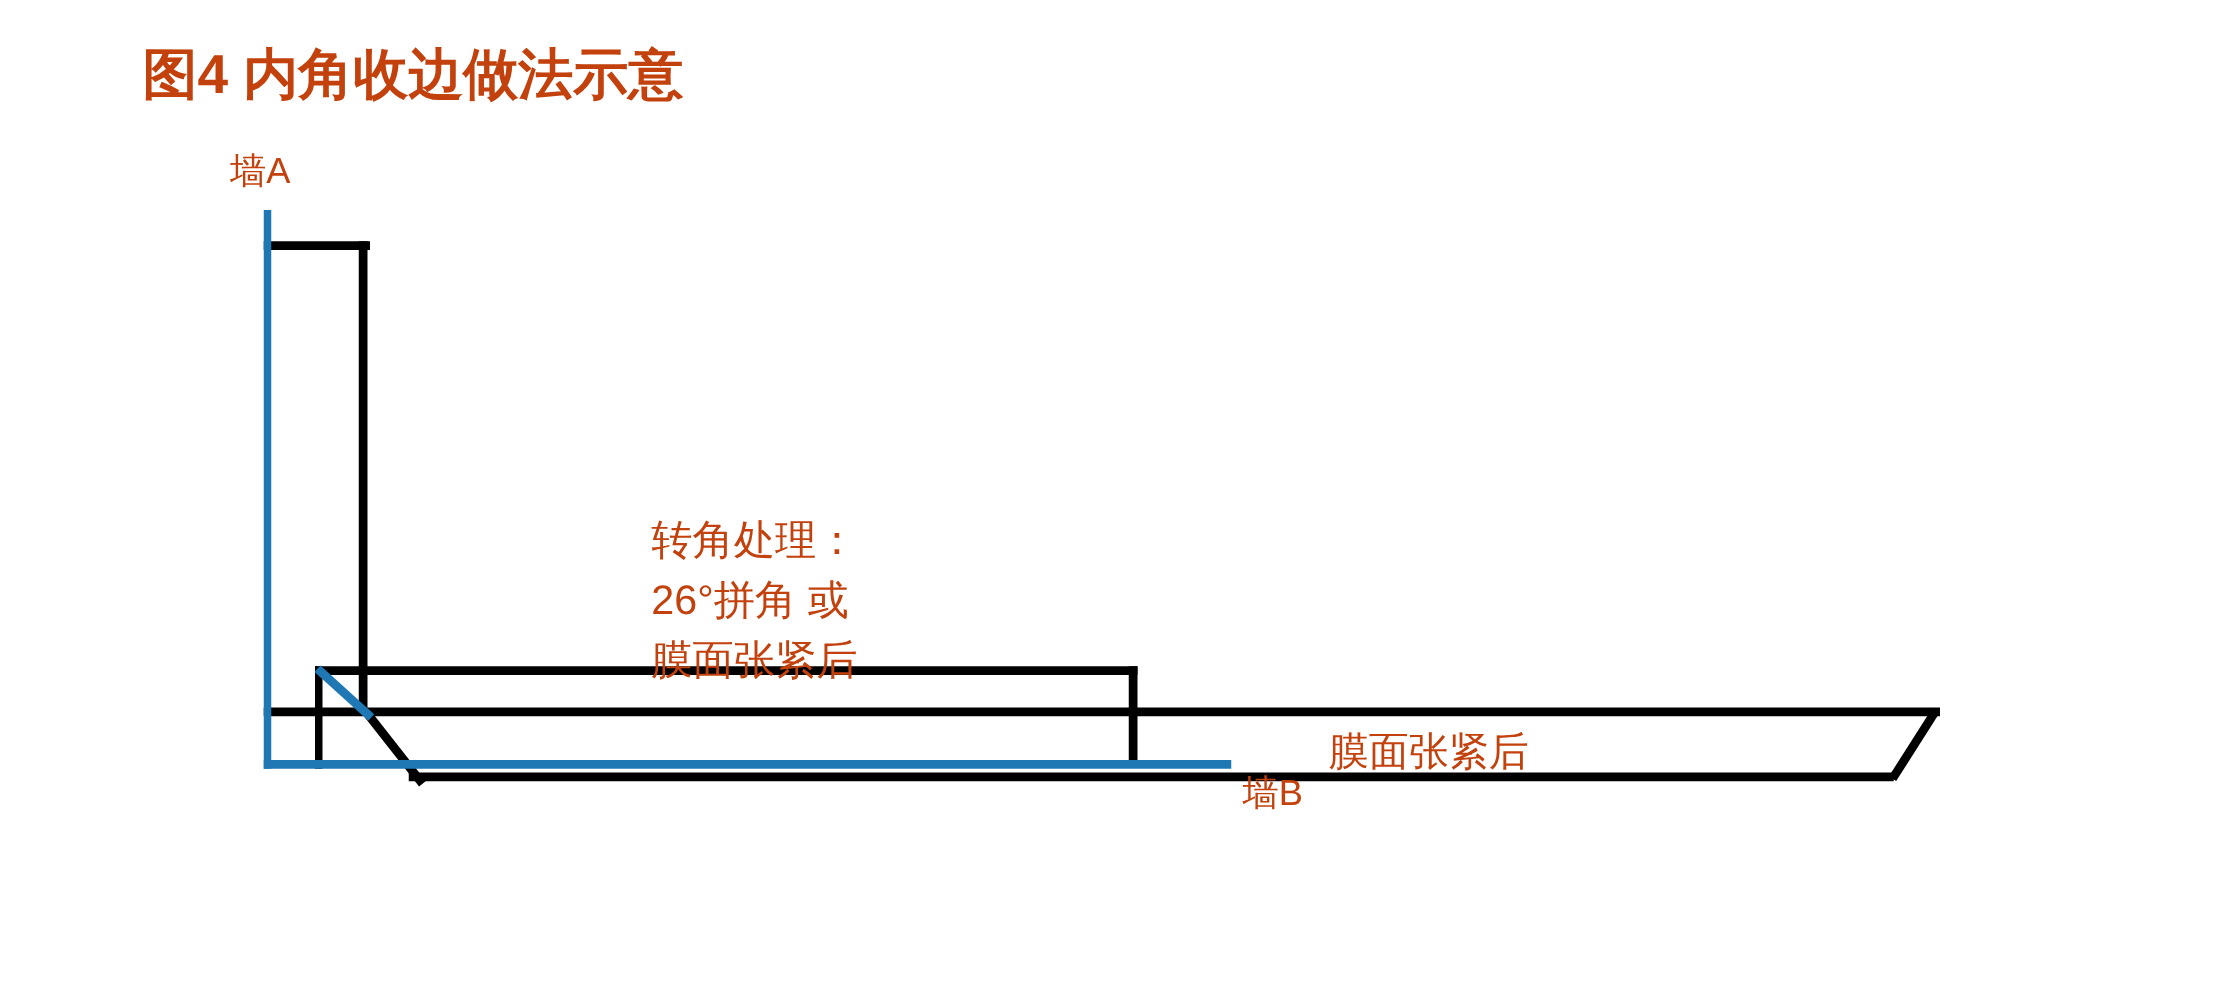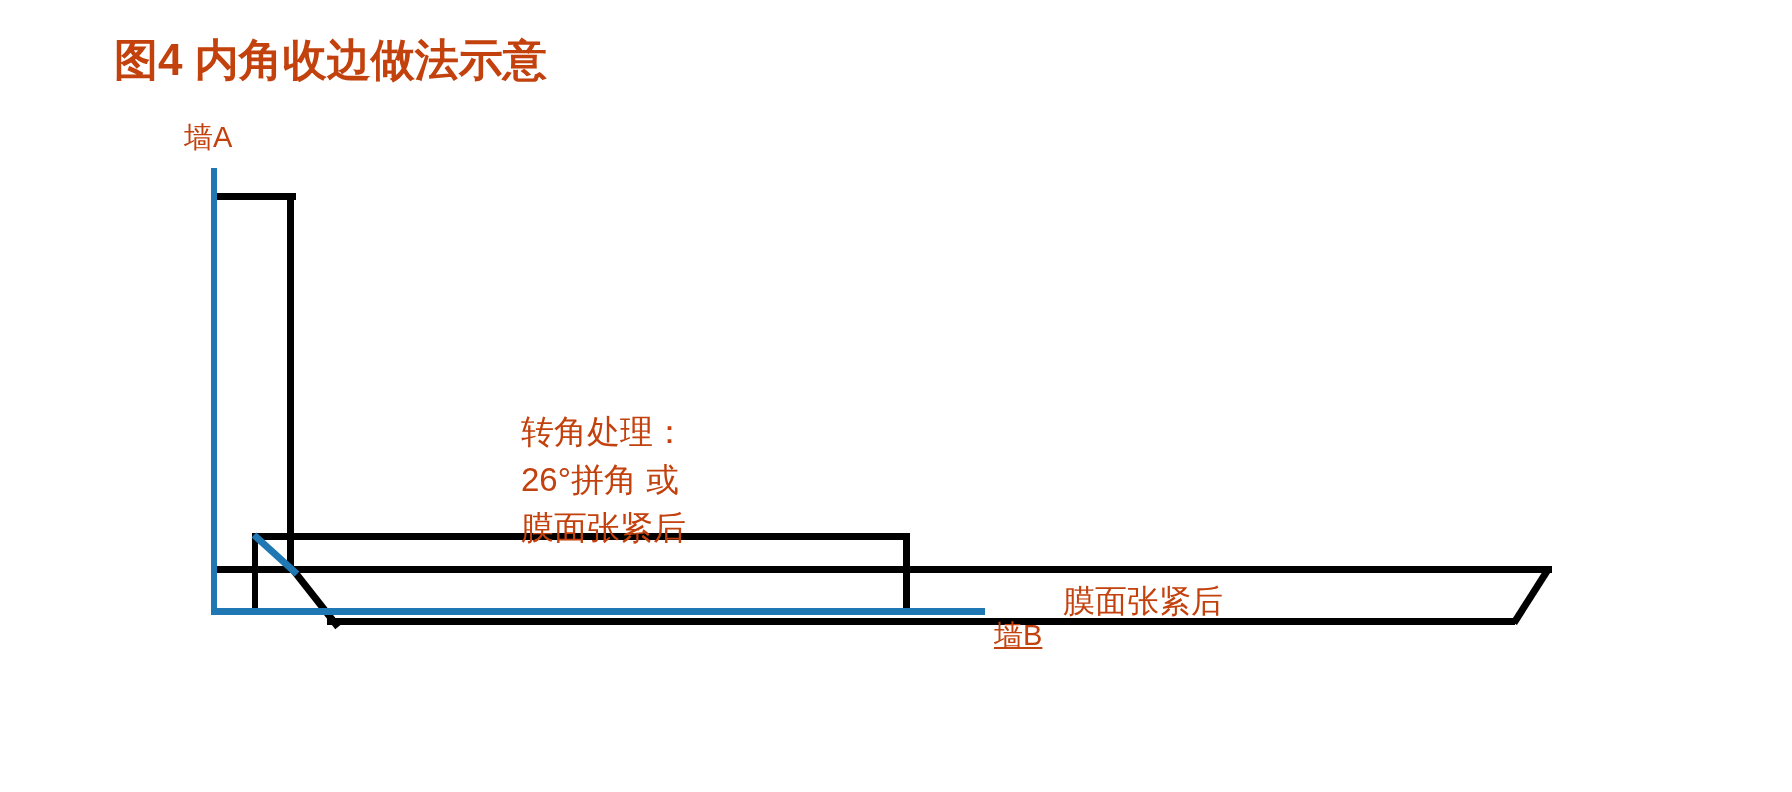--- a/index.html
+++ b/index.html
@@ -73,19 +73,19 @@
 
   <div class="blue-line" style="left:211px; top:168px; width:6px;   height:447px;"></div>
   <div class="blue-line" style="left:211px; top:608px; width:774px; height:7px;"></div>
 
   <div class="note" style="left:521px; top:408px;">
     <span>转角处理：</span>
     <span>26°拼角 或</span>
     <span>膜面张紧后</span>
   </div>
 
-  <div class="wall-label" style="left:994px; top:617px;text-decoration:underline;">墙B</div>
+  <div class="wall-label" style="left:994px; top:617px;">墙B</div>
 
   <div class="note membrane-note" style="left:1063px; top:581px;text-align:center;">
     <span>膜面张紧后</span>
   </div>
 
 </div>
 
 </body></html>

